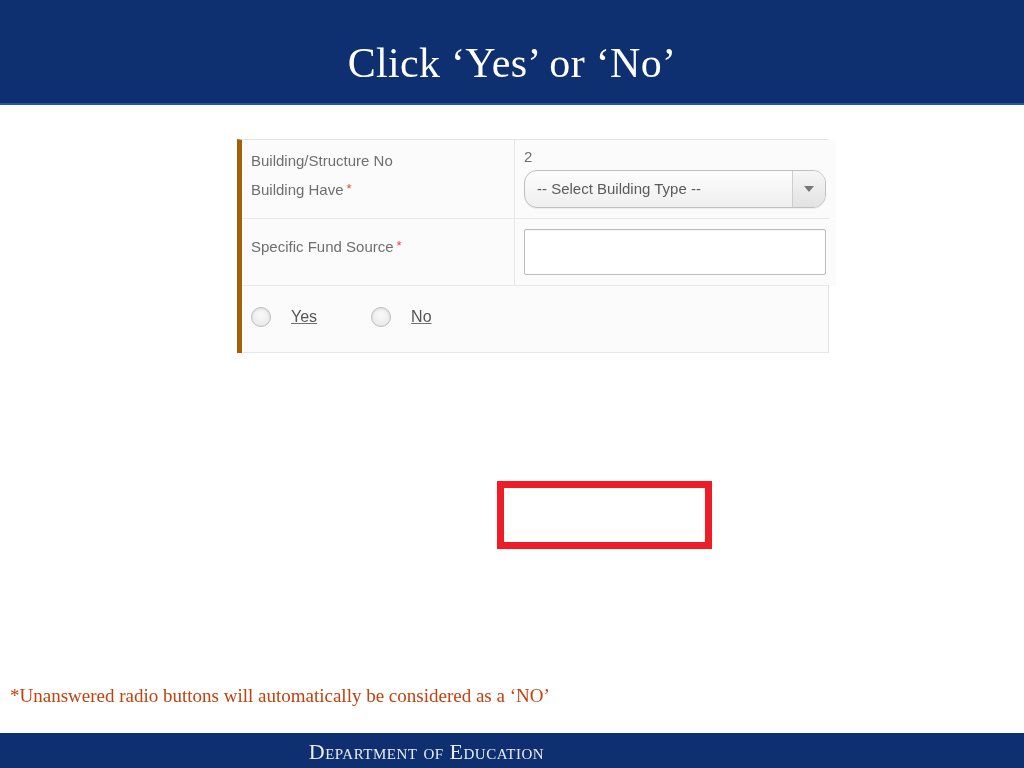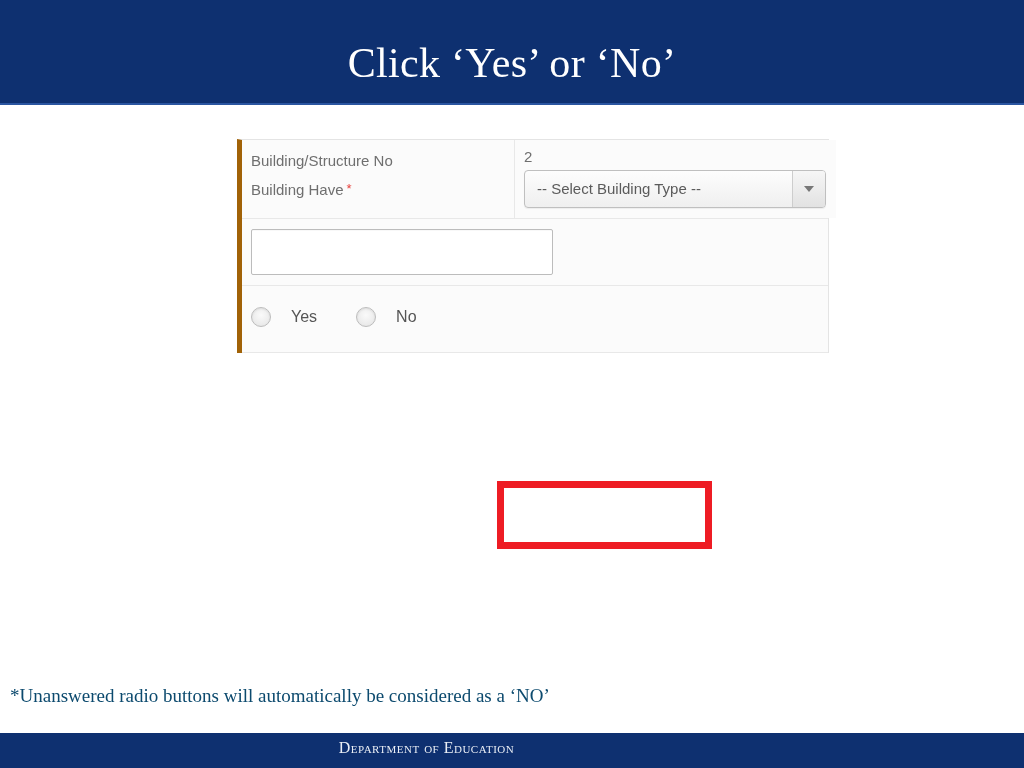--- a/index.html
+++ b/index.html
@@ -109,21 +109,21 @@
     padding-bottom: 2px;
   }
 
   
   .select-ctl {
     position: relative;
     width: 302px;
     height: 38px;
     box-sizing: border-box;
     border: 1px solid #bfbfbf;
-    border-radius: 4px;
+    border-radius: 13px;
     background: linear-gradient(#fdfdfd, #efefef);
     box-shadow: 0 1px 1px rgba(0,0,0,0.06);
     display: flex;
     align-items: center;
     overflow: hidden;
   }
   .select-ctl .sel-text {
     flex: 1;
     padding: 0 8px 0 12px;
     color: #5b5b5b;
@@ -157,21 +157,22 @@
     border: 1px solid #bcbcbc;
     background: #ffffff;
     border-radius: 2px;
     box-shadow: inset 0 1px 1px rgba(0,0,0,0.03);
   }
 
   
   .radio-group {
     display: flex;
     align-items: center;
-    gap: 1px;
+    gap: 16px;
+    text-decoration: underline;
   }
   .radio-item {
     display: flex;
     align-items: center;
     margin-right: 38px;
   }
   .radio-item:last-child { margin-right: 0; }
   .radio-dot {
     width: 18px;
     height: 18px;
@@ -197,21 +198,21 @@
     border: 7px solid #ee1c24;
     box-sizing: border-box;
     pointer-events: none;
   }
 
   
   .footnote {
     position: absolute;
     left: 10px;
     top: 685px;
-    color: #0c4a6e;
+    color: #c2410c;
     font-family: "Liberation Serif", serif;
     font-size: 19px;
     white-space: nowrap;
   }
 
   
   .slide-footer {
     position: absolute;
     left: 0;
     top: 733px;
@@ -220,21 +221,21 @@
     background: #0e3070;
   }
   .footer-brand {
     position: absolute;
     left: 0;
     top: 6px;
     width: 853px;
     text-align: center;
     color: #e9eef5;
     font-family: "Liberation Serif", serif;
-    font-size: 16px;
+    font-size: 22px;
     font-variant: small-caps;
     letter-spacing: 0.5px;
   }
 </style>
 </head>
 <body>
 
 <div class="slide-header">
   <div class="slide-title">Click ‘Yes’ or ‘No’</div>
   <div class="rule"></div>
@@ -253,20 +254,23 @@
         <span class="sel-text">-- Select Building Type --</span>
         <span class="sel-arrow">
             <span class="caret"></span>
           </span>
       </div>
     </div>
   </div>
 
 
   <div class="f-row">
+    <div class="f-label">
+      <span>Specific Fund Source</span><span class="req">*</span>
+    </div>
     <div class="f-value">
       <div class="text-ctl"></div>
     </div>
   </div>
 
 
 
   <div class="f-row row-repair">
     <div class="f-value">
       <div class="radio-group">

